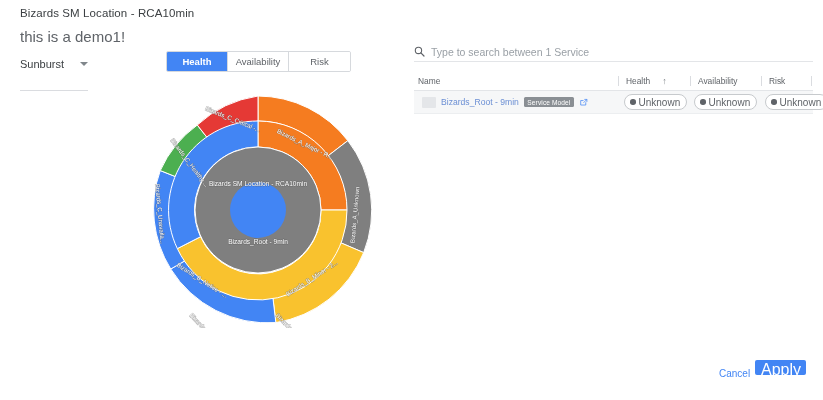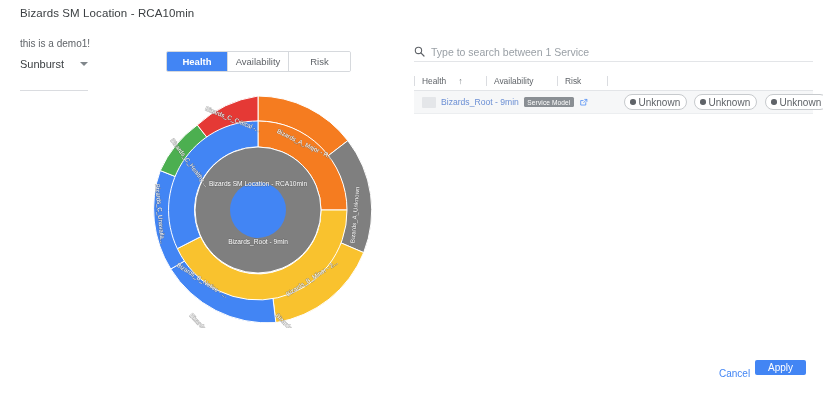--- a/index.html
+++ b/index.html
@@ -12,22 +12,22 @@
     overflow: hidden;
   }
   .page { position: relative; width: 823px; height: 400px; background:#fff;text-decoration:underline; }
 
   
   .title {
     position: absolute; left: 20px; top: 7px;
     font-size: 11.5px; color: #3c4043; letter-spacing: .1px;
   }
   .subtitle {
-    position: absolute; left: 20px; top: 38px;
-    font-size: 10px; color: #5f6368;
+    position: absolute; left: 20px; top: 28px;
+    font-size: 15px; color: #5f6368;
   }
   .viz-select {
     position: absolute; left: 20px; top: 58px;
     width: 68px; padding-bottom: 20px;
     border-bottom: 1px solid #dadce0;
     display: flex; align-items: center; justify-content: space-between;
     cursor: pointer;
   }
   .viz-select .lbl { font-size: 11px; color: #3c4043; }
   .caret {
@@ -130,21 +130,21 @@
 
   
   .btn-cancel {
     position: absolute; left: 713px; top: 364px;
     font-size: 10px; color: #4285f4; background: none; border: none;
     cursor: pointer; padding: 4px 6px; font-family: "Liberation Sans", sans-serif;
   }
   .btn-apply {
     position: absolute; left: 755px; top: 360px;
     width: 51px; height: 15px; background: #4285f4; color: #fff;
-    border: none; border-radius: 2px; font-size: 10px; cursor: pointer;
+    border: none; border-radius: 2px; font-size: 16px; cursor: pointer;
     font-family: "Liberation Sans", sans-serif;
   }
 </style>
 </head>
 <body>
 
 <div class="page">
 
   <div class="title">Bizards SM Location - RCA10min</div>
   <div class="subtitle">this is a demo1!</div>
@@ -206,20 +206,23 @@
 
   <div class="search-row">
     <svg class="search-icon" viewBox="0 0 16 16">
       <circle cx="6.5" cy="6.5" r="4.6" fill="none" stroke="#5f6368" stroke-width="1.6"></circle>
       <line x1="10" y1="10" x2="14.5" y2="14.5" stroke="#5f6368" stroke-width="1.8" stroke-linecap="round"></line>
     </svg>
     <input class="search-input" type="text" placeholder="Type to search between 1 Service" style="">
   </div>
 
   <div class="thead">
+    <div class="th th-name">
+      <span>Name</span>
+    </div>
     <div class="th th-health">
       <span class="sep"></span>
       <span>Health</span>
       <span class="sort-arrow">↑</span>
     </div>
     <div class="th th-avail">
       <span class="sep"></span>
       <span>Availability</span>
     </div>
     <div class="th th-risk">

